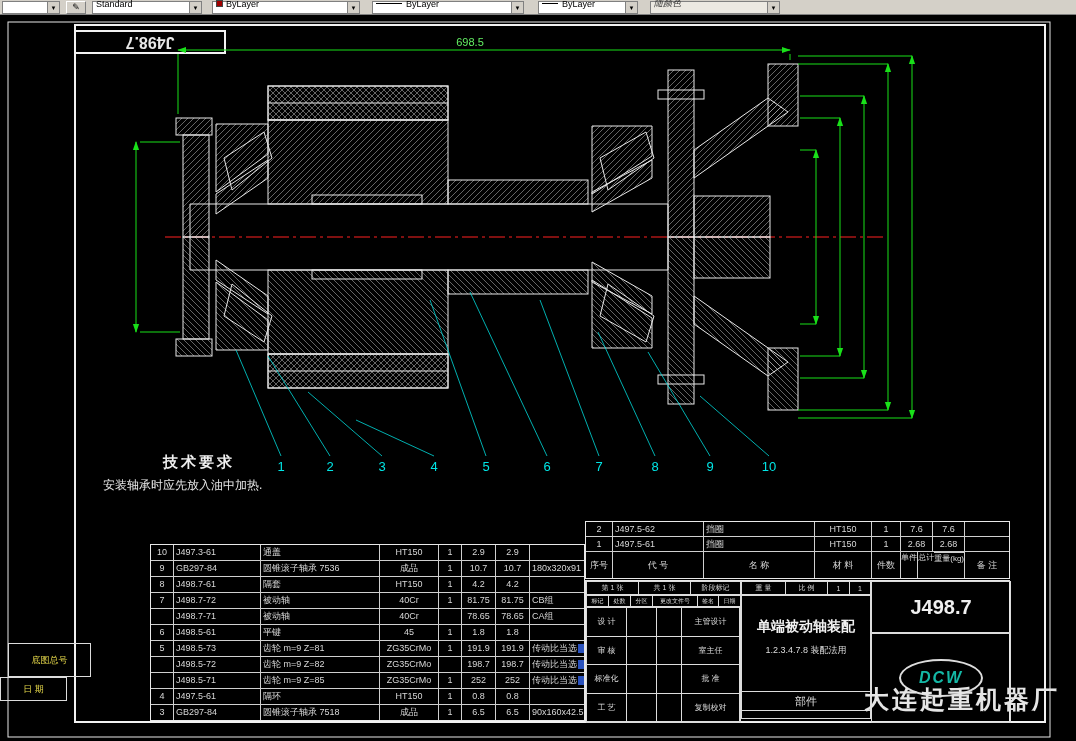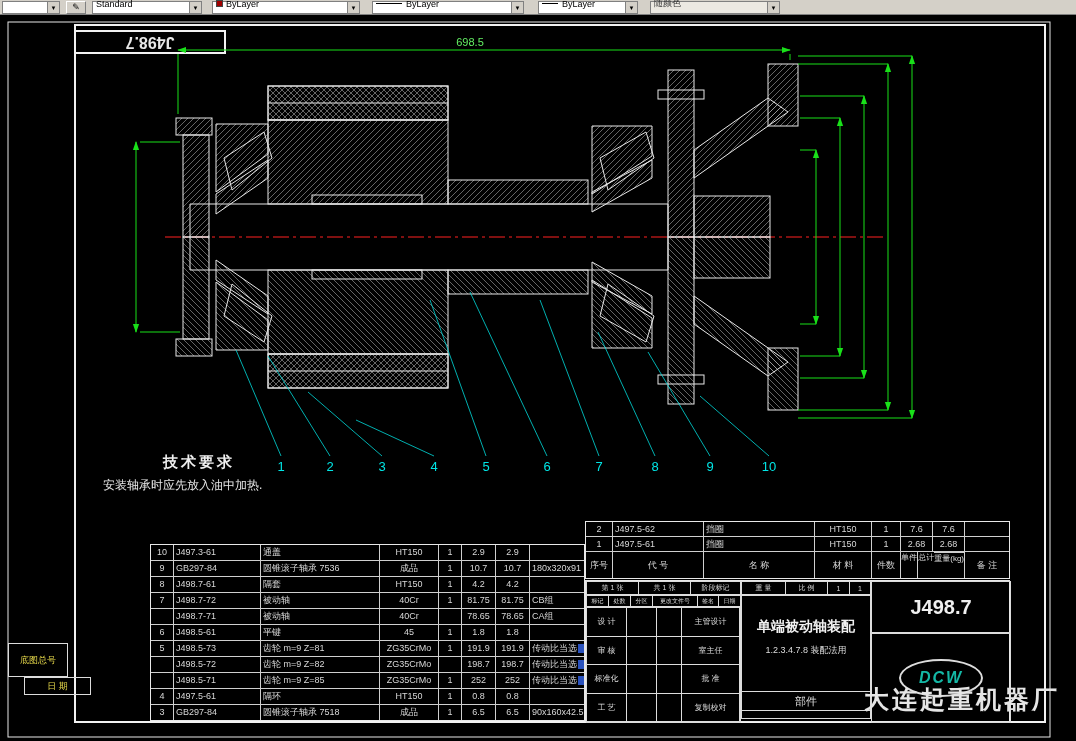--- a/index.html
+++ b/index.html
@@ -66,22 +66,22 @@
   .ellipse { width:84px; height:38px; border:2px solid #ddd; border-radius:50%;
              display:flex; align-items:center; justify-content:center;
              font-style:italic; font-weight:bold; font-size:16px; letter-spacing:2px; color:#14b8a6; }
   #watermark { position:absolute; left:278px; top:102px; font-size:25px; font-weight:bold;
                letter-spacing:3px; color:#e5e5e5; white-space:nowrap; z-index:4; }
 
   
   .mbox { position:absolute; border:1px solid #dcdcdc; color:#e6d84a; font-size:9px;
           display:flex; align-items:center; justify-content:center; z-index:2;
           white-space:nowrap; overflow:hidden; }
-  #mbox1 { left:8px; top:643px; width:60px; height:34px; }
-  #mbox2 { left:24px; top:677px; width:67px; height:18px; }
+  #mbox1 { left:8px; top:643px; width:83px; height:34px; }
+  #mbox2 { left:0; top:677px; width:67px; height:24px; }
 </style>
 </head>
 <body>
 
 <div class="toolbar">
   <div class="combo" style="left:2px;width:58px;">
     <span class="arr">▼</span>
   </div>
   <div class="tbtn" style="left:66px;">✎</div>
   <div class="combo" style="left:92px;width:110px;">
@@ -96,21 +96,21 @@
   <div class="combo" style="left:372px;width:152px;">
     <span class="lineglyph"></span>
     <span>ByLayer</span>
     <span class="arr">▼</span>
   </div>
   <div class="combo" style="left:538px;width:100px;">
     <span class="lineglyph" style="width:16px;"></span>
     <span>ByLayer</span>
     <span class="arr">▼</span>
   </div>
-  <div class="combo disabled" style="left:650px;width:130px;">
+  <div class="combo disabled" style="left:650px;width:130px;font-style:italic;">
     <span>随颜色</span>
     <span class="arr">▼</span>
   </div>
 </div>
 
 <svg id="cad" width="1076" height="741" viewBox="0 0 1076 741">
   <defs>
     <pattern id="hA" patternUnits="userSpaceOnUse" width="6" height="6">
       <path d="M-1,7 L7,-1" stroke="#c8c8c8" stroke-width="0.5"></path>
     </pattern>

